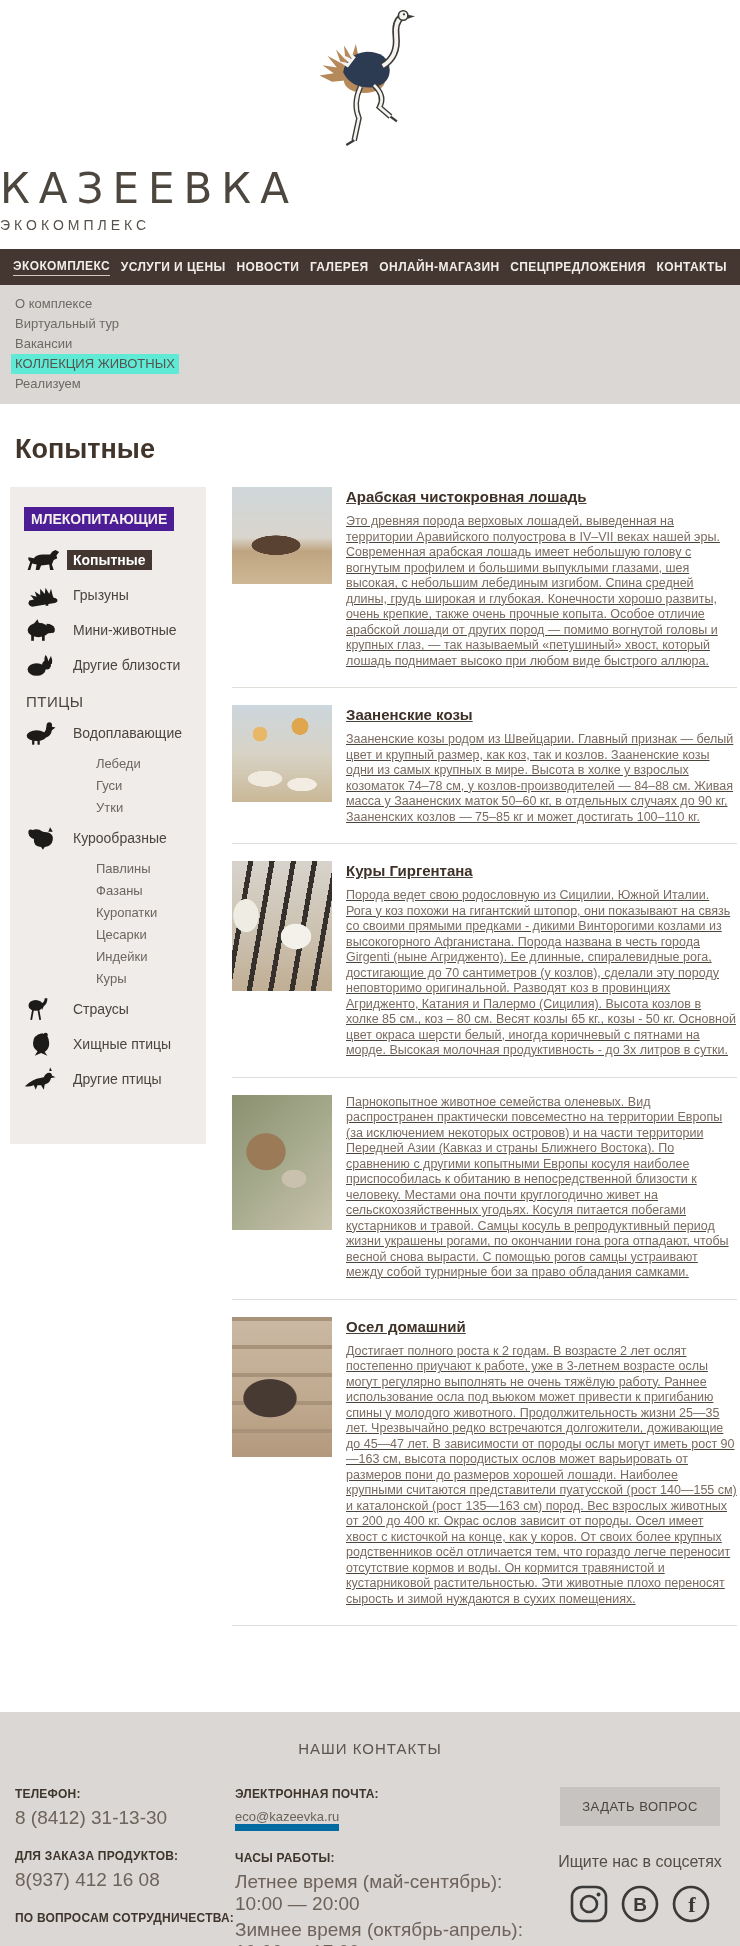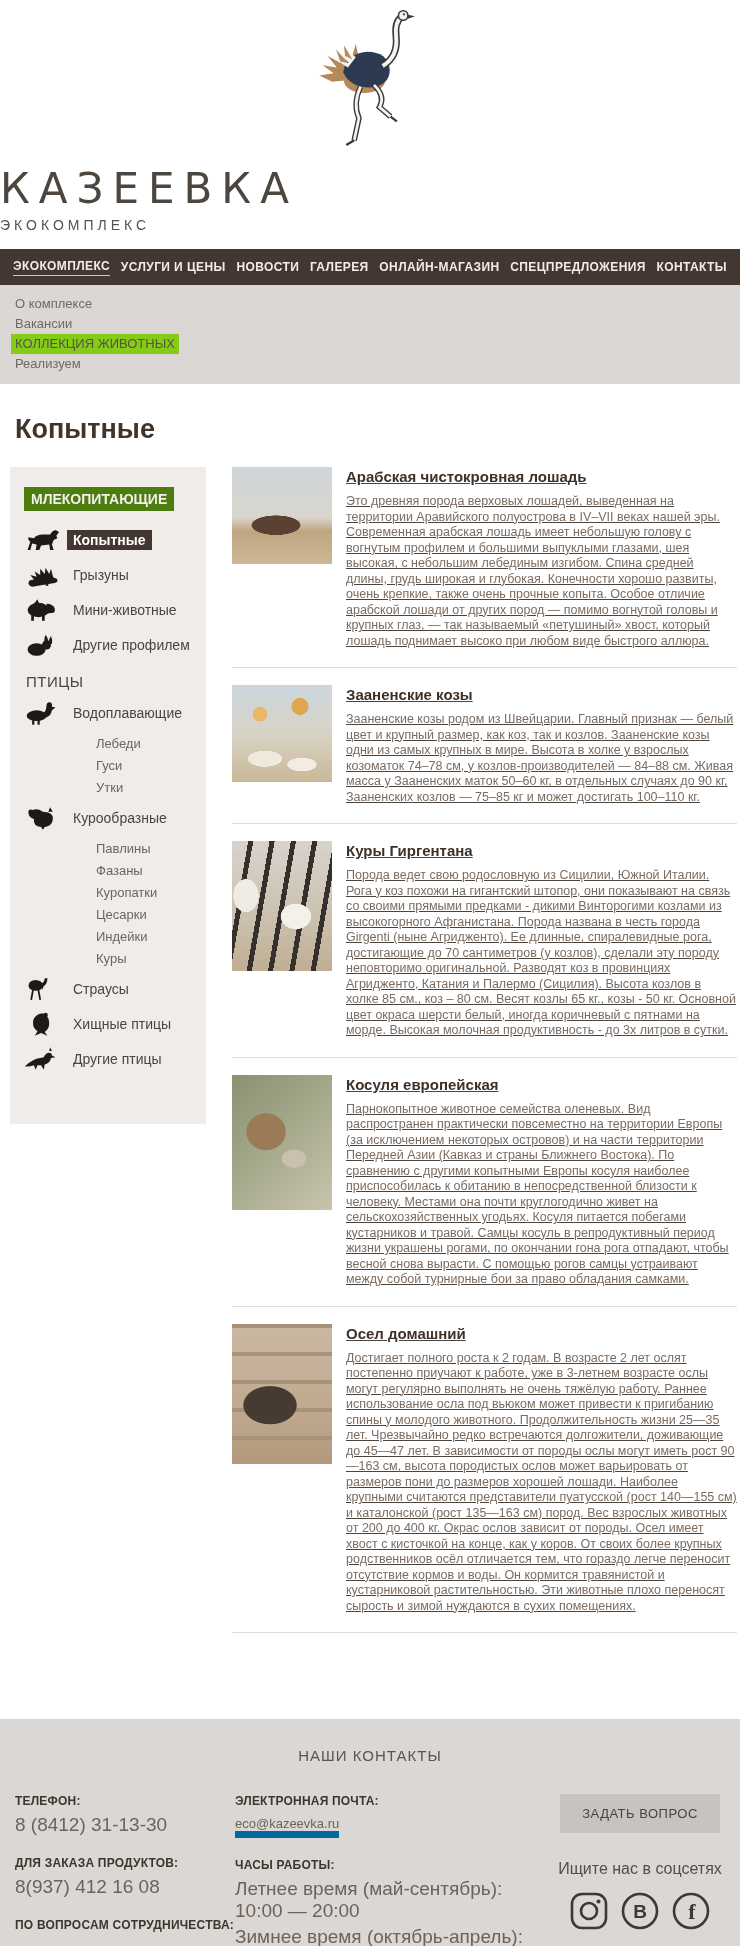--- a/index.html
+++ b/index.html
@@ -10,27 +10,27 @@
   .logo-title{font-size:42px;letter-spacing:9px;color:#4c463f;font-family:"DejaVu Sans",sans-serif;line-height:1.1;margin-top:2px;}
   .logo-subtitle{font-size:14px;letter-spacing:4px;color:#57514b;margin-top:5px;}
   
   .nav{background:#443630;display:flex;justify-content:space-between;align-items:center;padding:0 13px;height:36px;margin-top:16px;}
   .nav-item{color:#f2ede8;font-size:12px;font-weight:bold;letter-spacing:.4px;cursor:pointer;white-space:nowrap;}
   .nav-item.active{border-bottom:1px solid #cfc8c1;padding-bottom:2px;}
   
   .submenu{background:#dad7d4;padding:9px 0 10px 11px;}
   .submenu-item{font-size:13px;color:#6e6a66;line-height:20px;cursor:pointer;}
   .submenu-item span{display:inline-block;padding:0 4px;}
-  .submenu-item.active span{background:#84cc16;color:#57524d;}
+  .submenu-item.active span{background:#5eead4;color:#57524d;}
   
   .page-title{font-size:27px;font-weight:bold;color:#41342b;margin:30px 0 22px 15px;}
   
   .main{display:flex;align-items:flex-start;padding:0 0 30px 10px;}
   .sidebar{width:182px;background:#efecea;padding:20px 0 42px 14px;flex:none;}
-  .side-chip{display:inline-block;background:#4d7c0f;color:#f4f0ec;font-size:14px;font-weight:bold;padding:4px 7px;margin-bottom:6px;cursor:default;}
+  .side-chip{display:inline-block;background:#4c1d95;color:#f4f0ec;font-size:14px;font-weight:bold;padding:4px 7px;margin-bottom:6px;cursor:default;}
   .side-item{display:flex;align-items:center;margin:11px 0;font-size:14px;color:#4c453e;cursor:pointer;}
   .side-item .icn{width:36px;height:24px;margin-right:7px;flex:none;}
   .side-item .icn svg{width:100%;height:100%;fill:#1d1b19;}
   .side-item .lbl{padding:2px 6px;}
   .side-item.active .lbl{background:#443630;color:#fff;font-weight:bold;}
   .side-section{font-size:15px;color:#4c453e;margin:16px 0 4px 2px;letter-spacing:.5px;cursor:default;}
   .side-subitem{font-size:13px;color:#6e665e;margin:7px 0 7px 72px;cursor:pointer;}
   
   .content{flex:1;padding:0 3px 0 26px;}
   .entry{display:flex;padding:17px 0 18px;border-bottom:1px solid #e1deda;text-decoration:underline;}
@@ -106,20 +106,21 @@
   <div class="nav-item">УСЛУГИ И ЦЕНЫ</div>
   <div class="nav-item">НОВОСТИ</div>
   <div class="nav-item">ГАЛЕРЕЯ</div>
   <div class="nav-item">ОНЛАЙН-МАГАЗИН</div>
   <div class="nav-item">СПЕЦПРЕДЛОЖЕНИЯ</div>
   <div class="nav-item">КОНТАКТЫ</div>
 </div>
 
 <div class="submenu">
   <div class="submenu-item"><span>О комплексе</span></div>
+  <div class="submenu-item"><span>Виртуальный тур</span></div>
   <div class="submenu-item"><span>Вакансии</span></div>
   <div class="submenu-item active"><span>КОЛЛЕКЦИЯ ЖИВОТНЫХ</span></div>
   <div class="submenu-item"><span>Реализуем</span></div>
 </div>
 
 <div class="page-title">Копытные</div>
 
 <div class="main">
 
   <div class="sidebar">
@@ -149,21 +150,21 @@
           </svg></span>
       <span class="lbl">Мини-животные</span>
     </div>
     <div class="side-item">
       <span class="icn"><svg viewBox="0 0 40 26">
             <ellipse cx="14" cy="18" rx="10" ry="7"></ellipse>
             <circle cx="25" cy="13" r="5"></circle>
             <path d="M24 2 q3 3 3 9 l-4 0 q-1-6 1-9z"></path>
             <path d="M30 3 q2 4 1 9 l-4 0 q0-5 3-9z"></path>
           </svg></span>
-      <span class="lbl">Другие профилем</span>
+      <span class="lbl">Другие близости</span>
     </div>
 
     <div class="side-section">ПТИЦЫ</div>
 
     <div class="side-item">
       <span class="icn"><svg viewBox="0 0 40 26">
             <ellipse cx="14" cy="16" rx="11" ry="6"></ellipse>
             <path d="M22 13 q3-3 3-8 q0-4 3-4 q4 0 3 5 l4 1 -4 3 q-1 6 -6 8z"></path>
             <rect x="9" y="21" width="2.5" height="5"></rect>
             <rect x="15" y="21" width="2.5" height="5"></rect>
@@ -234,21 +235,20 @@
       <div class="photo photo-girgentana"></div>
       <div class="entry-body">
         <div class="entry-title">Куры Гиргентана</div>
         <div class="entry-text">Порода ведет свою родословную из Сицилии, Южной Италии. Рога у коз похожи на гигантский штопор, они показывают на связь со своими прямыми предками - дикими Винторогими козлами из высокогорного Афганистана. Порода названа в честь города Girgenti (ныне Агридженто). Ее длинные, спиралевидные рога, достигающие до 70 сантиметров (у козлов), сделали эту породу неповторимо оригинальной. Разводят коз в провинциях Агридженто, Катания и Палермо (Сицилия). Высота козлов в холке 85 см., коз – 80 см. Весят козлы 65 кг., козы - 50 кг. Основной цвет окраса шерсти белый, иногда коричневый с пятнами на морде. Высокая молочная продуктивность - до 3х литров в сутки.</div>
       </div>
     </div>
 
     <div class="entry">
       <div class="photo photo-roe-deer"></div>
       <div class="entry-body">
-        <div class="entry-title">Косуля европейская</div>
         <div class="entry-text">Парнокопытное животное семейства оленевых. Вид распространен практически повсеместно на территории Европы (за исключением некоторых островов) и на части территории Передней Азии (Кавказ и страны Ближнего Востока). По сравнению с другими копытными Европы косуля наиболее приспособилась к обитанию в непосредственной близости к человеку.  Местами она почти круглогодично живет на сельскохозяйственных угодьях. Косуля питается побегами кустарников и травой. Самцы косуль в репродуктивный период жизни украшены рогами, по окончании гона рога отпадают, чтобы весной снова вырасти. С помощью рогов самцы устраивают между собой турнирные бои за право обладания самками.</div>
       </div>
     </div>
 
     <div class="entry">
       <div class="photo photo-donkey"></div>
       <div class="entry-body">
         <div class="entry-title">Осел домашний</div>
         <div class="entry-text">Достигает полного роста к 2 годам. В возрасте 2 лет ослят постепенно приучают к работе, уже в 3-летнем возрасте ослы могут регулярно выполнять не очень тяжёлую работу. Раннее использование осла под вьюком может привести к пригибанию спины у молодого животного. Продолжительность жизни 25—35 лет. Чрезвычайно редко встречаются долгожители, доживающие до 45—47 лет. В зависимости от породы ослы могут иметь рост 90—163 см, высота породистых ослов может варьировать от размеров пони до размеров хорошей лошади. Наиболее крупными считаются представители пуатусской (рост 140—155 см) и каталонской (рост 135—163 см) пород. Вес взрослых животных от 200 до 400 кг. Окрас ослов зависит от породы. Осел имеет хвост с кисточкой на конце, как у коров. От своих более крупных родственников осёл отличается тем, что гораздо легче переносит отсутствие кормов и воды. Он кормится травянистой и кустарниковой растительностью. Эти животные плохо переносят сырость и зимой нуждаются в сухих помещениях.</div>
       </div>

